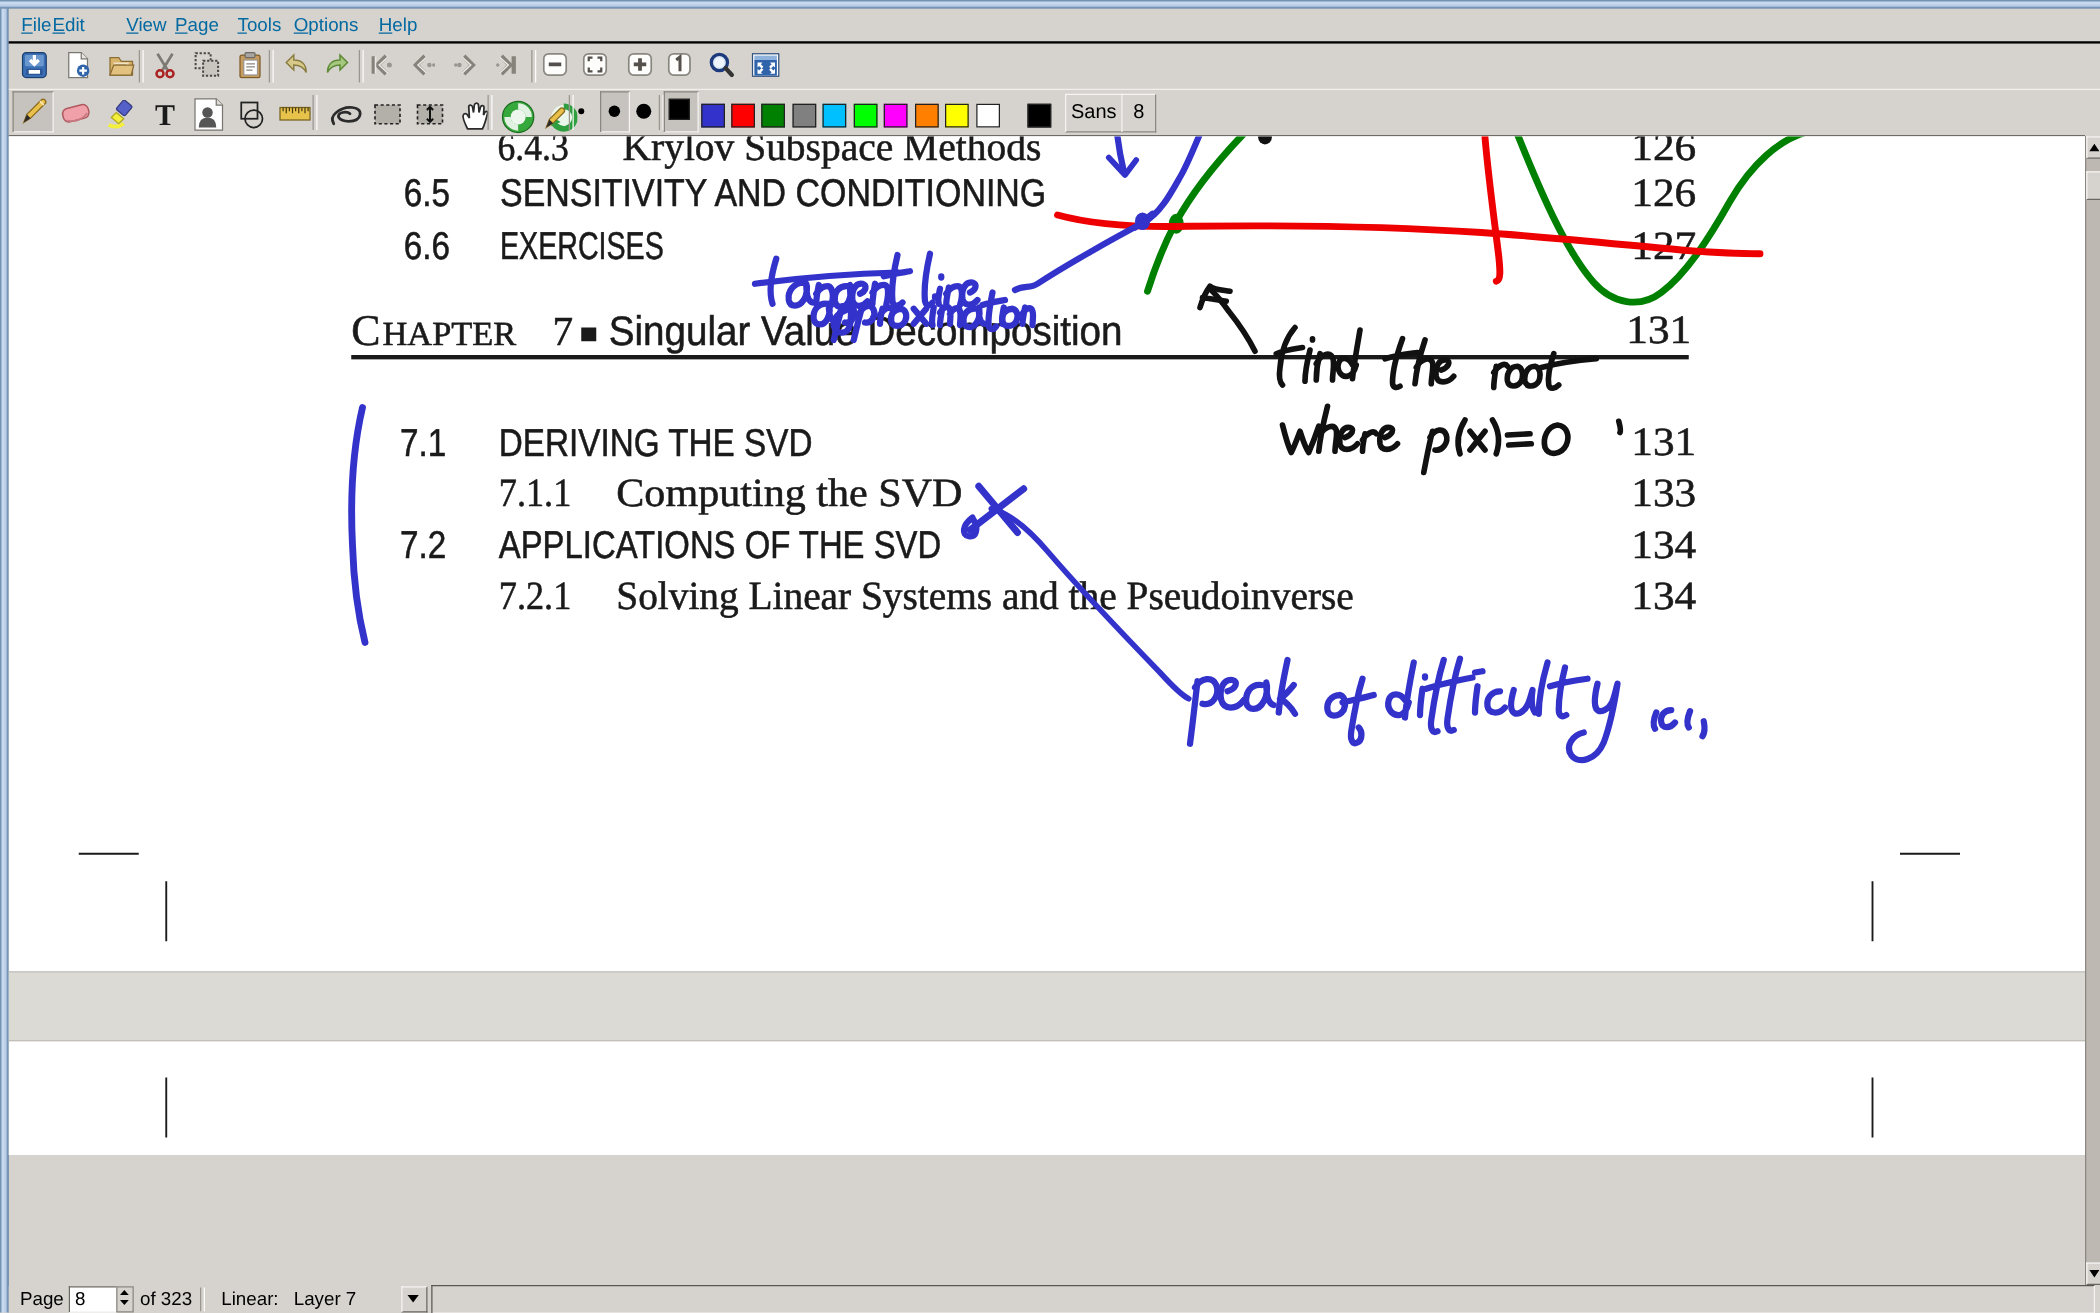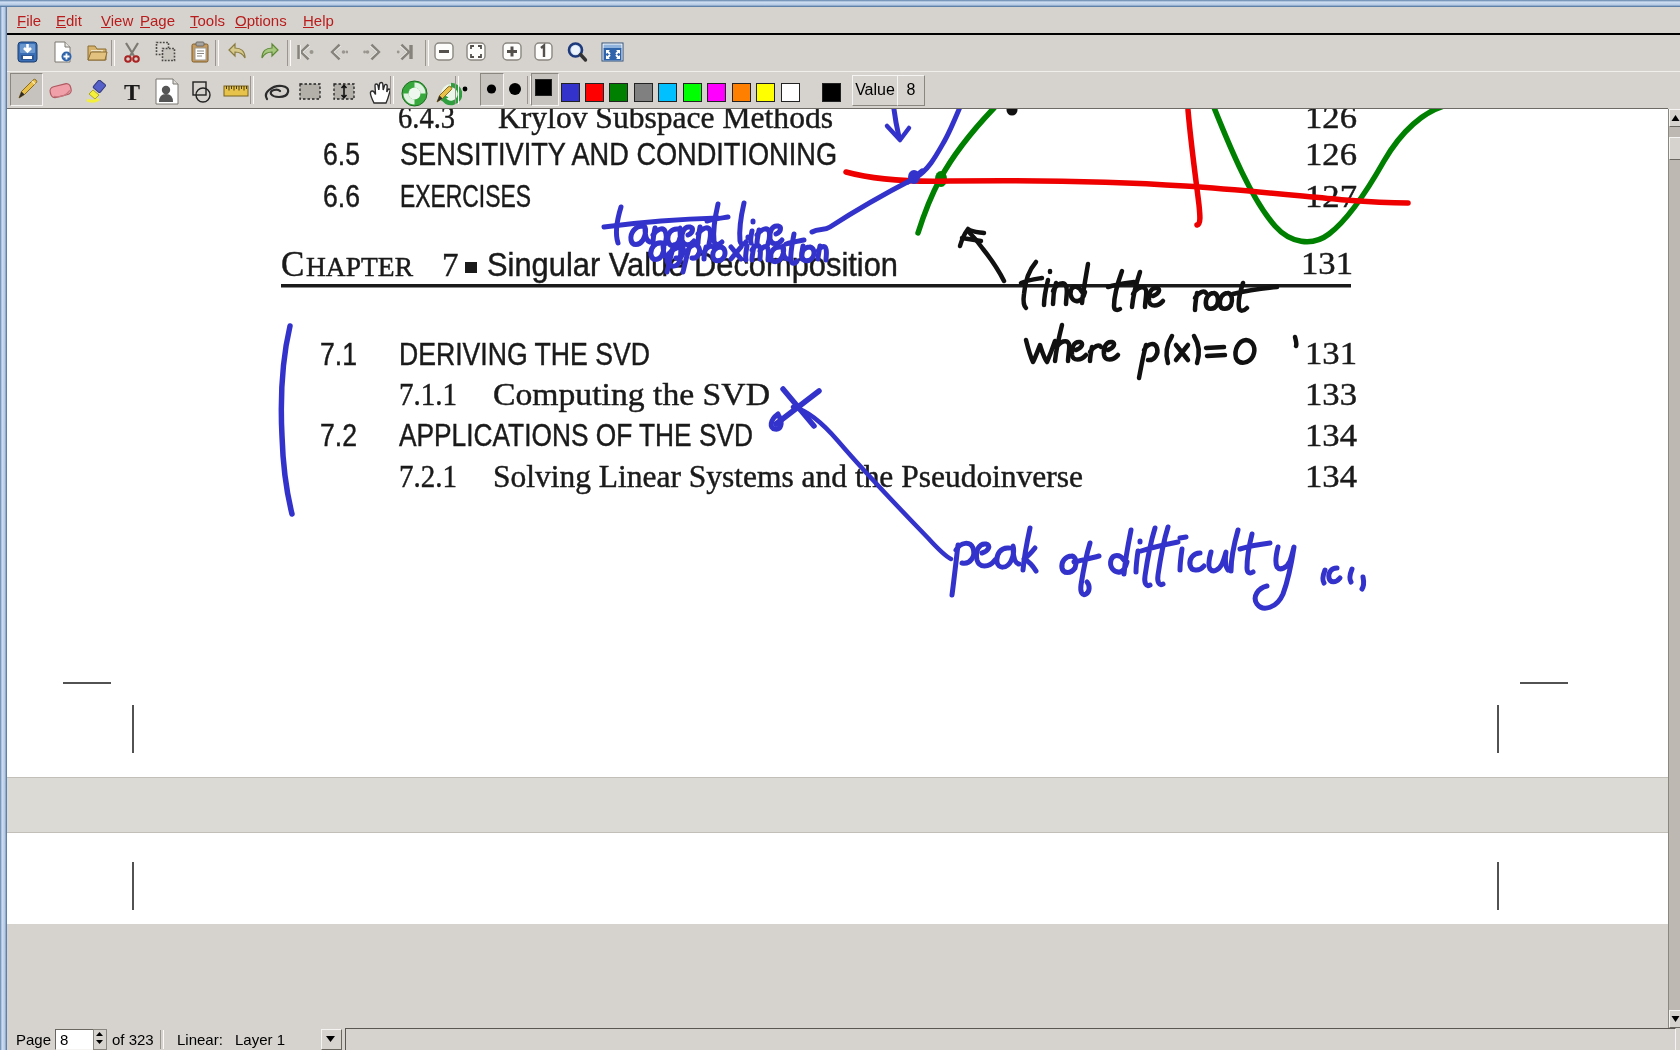--- a/index.html
+++ b/index.html
@@ -1,20 +1,20 @@
 <!DOCTYPE html>
 <html><head><meta charset="utf-8"><style>
 html,body{margin:0;padding:0;width:1680px;height:1050px;overflow:hidden;background:#d6d3ce;font-family:"Liberation Sans",sans-serif;}
 #root{position:absolute;left:0;top:0;width:1680px;height:1050px;}
 .abs{position:absolute;}
 
 #btop{left:0;top:0;width:1680px;height:7px;background:linear-gradient(#5d81a8,#cfdef2 30%,#b4c9e4 70%,#5d81a8 92%);}
 #bleft{left:0;top:7px;width:7px;height:1043px;background:linear-gradient(90deg,#5d81a8,#cfdef2 30%,#b4c9e4 70%,#5d81a8 92%);}
 
-#menubar{left:7px;top:7px;width:1673px;height:26px;background:#d6d3ce;font-size:15px;color:#b91c1c;}
+#menubar{left:7px;top:7px;width:1673px;height:26px;background:#d6d3ce;font-size:15px;color:#0369a1;}
 #menubar span{position:absolute;top:5px;}
 #menubar u{text-decoration:underline;}
 #mline{left:7px;top:33px;width:1673px;height:2px;background:#000;}
 
 #tb1{left:7px;top:35px;width:1673px;height:36px;background:#d6d3ce;}
 #tb2{left:7px;top:71px;width:1673px;height:37px;background:#d6d3ce;border-top:1px solid #f1efec;}
 .sep{position:absolute;top:5px;width:2px;height:26px;border-left:1px solid #9a968f;border-right:1px solid #fcfbfa;}
 .sep2{position:absolute;top:4px;width:2px;height:28px;border-left:1px solid #9a968f;border-right:1px solid #fcfbfa;}
 .ico{position:absolute;top:6px;}
 .ico2{position:absolute;top:8px;}
@@ -39,21 +39,21 @@
 #ssep{position:absolute;left:153px;top:1px;width:2px;height:19px;border-left:1px solid #9a968f;border-right:1px solid #fcfbfa;}
 #layerdd{position:absolute;left:222px;top:0px;width:111px;height:20px;}
 #ddbtn{position:absolute;left:92px;top:0px;width:19px;height:19px;background:#d6d3ce;border:1px solid;border-color:#f5f4f2 #6a6761 #6a6761 #f5f4f2;}
 #smsg{position:absolute;left:338px;top:-1px;width:1329px;height:21px;background:#d6d3ce;border:1px solid;border-color:#5a5752 #f5f4f2 #f5f4f2 #5a5752;}
 </style></head><body>
 <div id="root">
   <div class="abs" id="btop"></div>
   <div class="abs" id="bleft"></div>
   <div class="abs" id="menubar">
     <span style="left:10px"><u>F</u>ile</span>
-    <span style="left:49px"><u>E</u>dit</span>
+    <span style="left:35px"><u>E</u>dit</span>
     <span style="left:94px"><u>V</u>iew</span>
     <span style="left:133px"><u>P</u>age</span>
     <span style="left:183px"><u>T</u>ools</span>
     <span style="left:228px"><u>O</u>ptions</span>
     <span style="left:296px"><u>H</u>elp</span>
   </div>
   <div class="abs" id="mline"></div>
   <div class="abs" id="tb1">
     <svg class="ico" style="left:10px" width="21" height="22" viewBox="0 0 21 22">
         <rect x="1" y="1" width="19" height="20" rx="3" fill="#3b6fb5" stroke="#1d3f6e"></rect>
@@ -234,21 +234,21 @@
     <div class="sw" style="left:578px;background:#ff0000"></div>
     <div class="sw" style="left:602px;background:#008000"></div>
     <div class="sw" style="left:627px;background:#808080"></div>
     <div class="sw" style="left:651px;background:#00c0ff"></div>
     <div class="sw" style="left:676px;background:#00ff00"></div>
     <div class="sw" style="left:700px;background:#ff00ff"></div>
     <div class="sw" style="left:725px;background:#ff8000"></div>
     <div class="sw" style="left:749px;background:#ffff00"></div>
     <div class="sw" style="left:774px;background:#ffffff"></div>
     <div class="sw" style="left:815px;background:#000"></div>
-    <div class="abs raised" style="left:845px;top:3px;width:44px;height:29px;font-size:16px;text-align:center;line-height:28px">Value</div>
+    <div class="abs raised" style="left:845px;top:3px;width:44px;height:29px;font-size:16px;text-align:center;line-height:28px">Sans</div>
     <div class="abs raised" style="left:890px;top:3px;width:26px;height:29px;font-size:16px;text-align:center;line-height:28px">8</div>
   </div>
   <div class="abs" id="docline"></div>
   <div class="abs" id="doc">
     <div class="abs" id="grayband"></div>
     <svg class="abs" style="left:0;top:0" width="1661" height="919" viewBox="7 109 1661 919">
     <g font-family="'Liberation Serif',serif" font-size="32" fill="#1a1a1a" stroke="#1a1a1a" stroke-width="0.45">
       <text x="398" y="128" textLength="57" lengthAdjust="spacingAndGlyphs">6.4.3</text>
       <text x="498" y="128" textLength="335" lengthAdjust="spacingAndGlyphs">Krylov Subspace Methods</text>
       <text x="1305" y="128" textLength="52" lengthAdjust="spacingAndGlyphs">126</text>
@@ -410,20 +410,20 @@
         <span>8</span>
         <div id="spinbtn"><svg width="11" height="16">
             <path d="M5.5 2 L9 6 L2 6 Z" fill="#000"></path>
             <path d="M5.5 14 L9 10 L2 10 Z" fill="#000"></path>
           </svg></div>
       </div>
     <span class="lbl" style="left:105px">of 323</span>
     <div id="ssep"></div>
     <span class="lbl" style="left:170px">Linear:</span>
     <div id="layerdd">
-        <span class="lbl" style="left:6px">Layer 1</span>
+        <span class="lbl" style="left:6px">Layer 7</span>
       <div id="ddbtn"><svg width="17" height="17">
             <path d="M4 6 L13 6 L8.5 12 Z" fill="#000"></path>
           </svg></div>
     </div>
     <div id="smsg"></div>
   </div>
 </div>
 
 </body></html>

